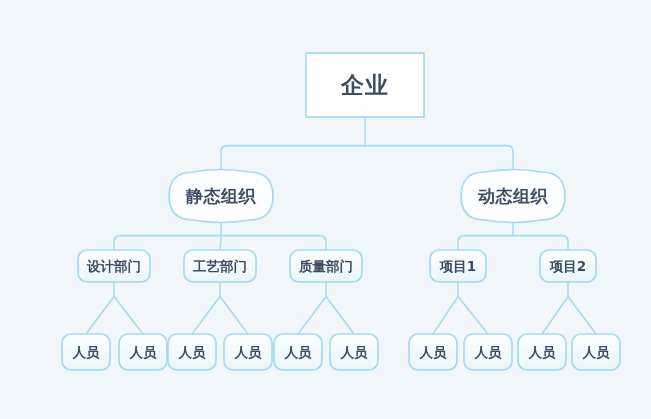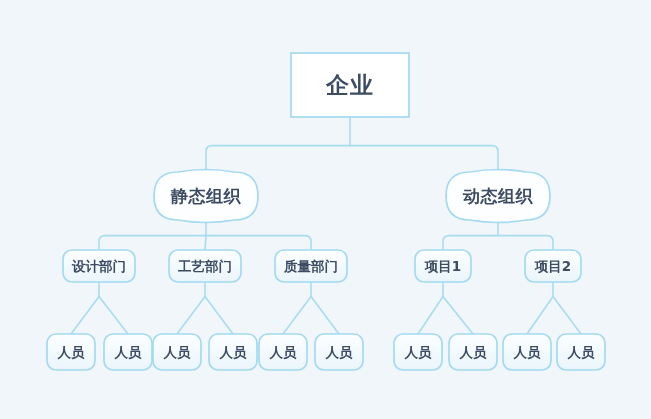--- a/index.html
+++ b/index.html
@@ -10,20 +10,21 @@
     width: 651px;
     height: 419px;
     background: #f0f6fa;
     font-family: "DejaVu Sans", "Liberation Sans", sans-serif;
     overflow: hidden;
   }
   #diagram-root {
     position: relative;
     width: 525px;
     height: 419px;
+    margin-left: 15px;
   }
   svg.layer {
     position: absolute;
     left: 0;
     top: 0;
     width: 651px;
     height: 419px;
   }
   .node-label {
     font-family: "DejaVu Sans", "Liberation Sans", sans-serif;

